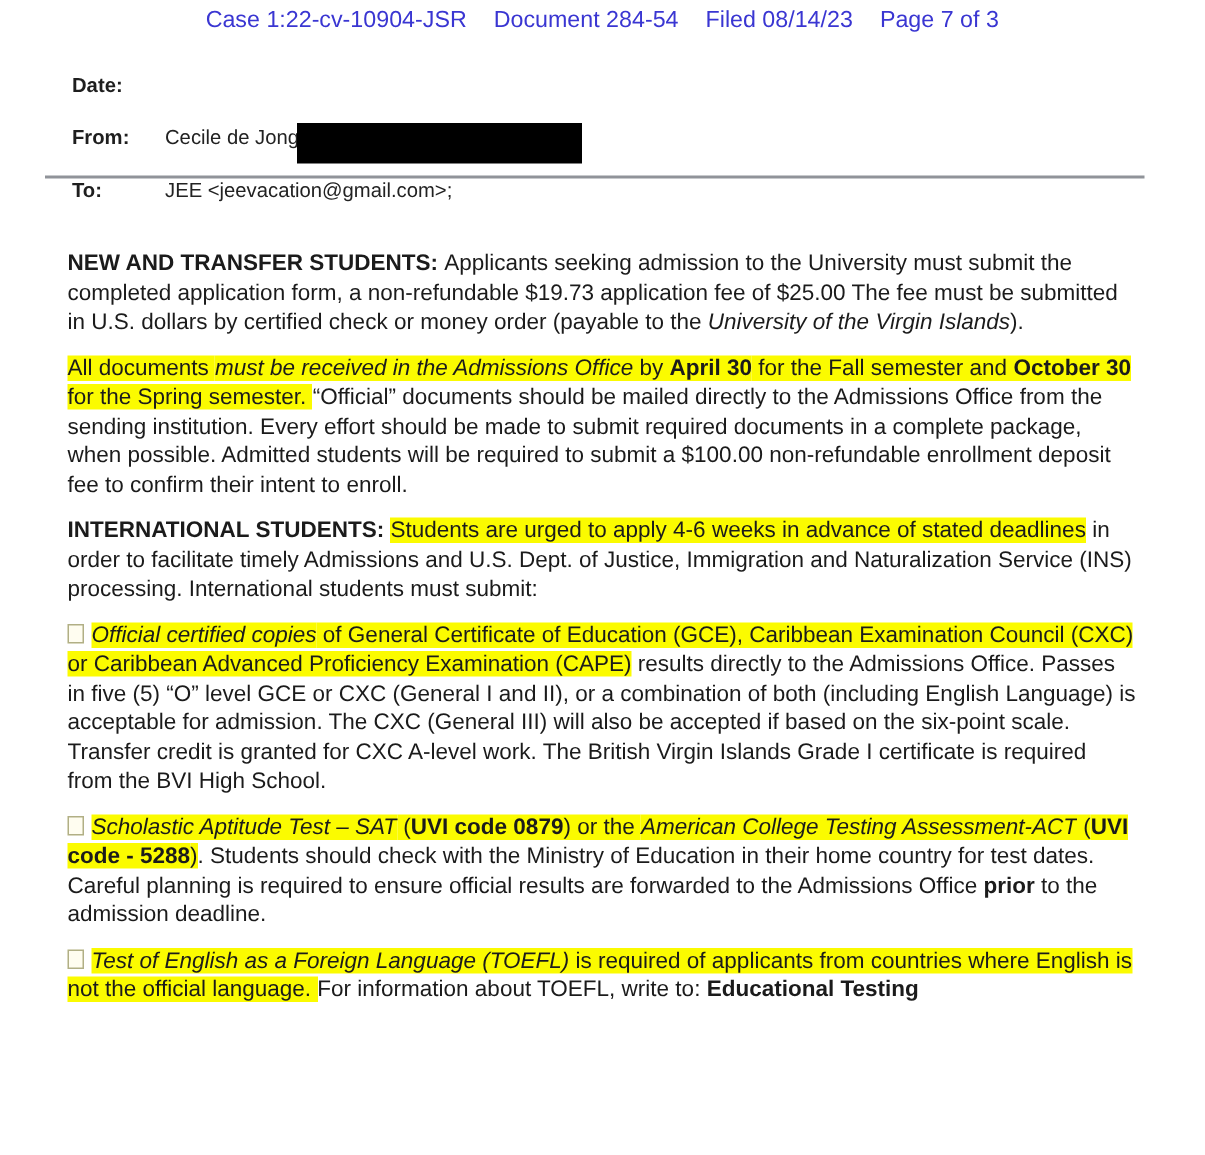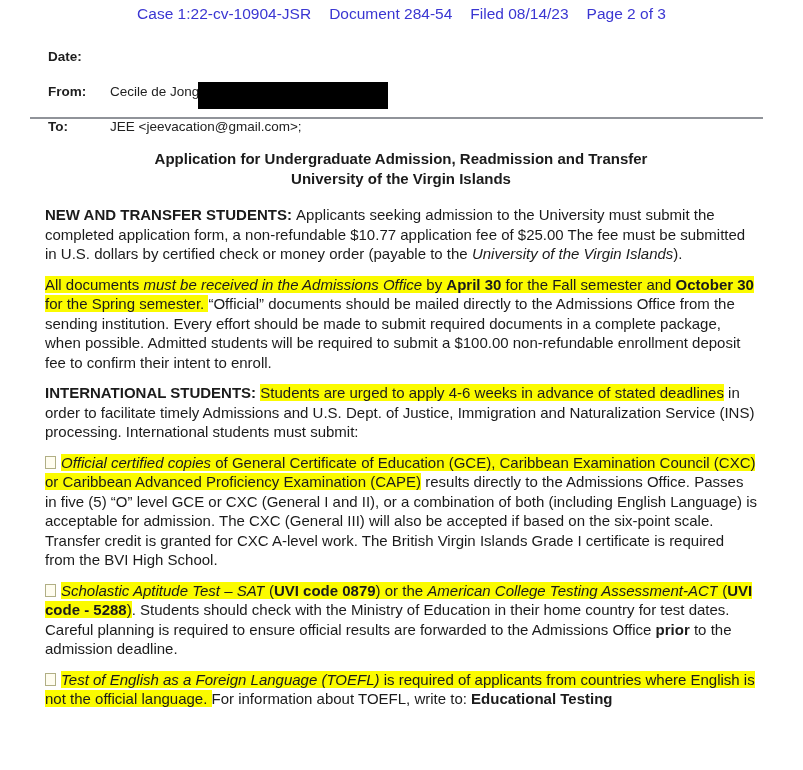--- a/index.html
+++ b/index.html
@@ -54,47 +54,43 @@
 </style>
 </head>
 <body>
 
 <div class="page">
 
   <div class="case-header">
     <span>Case 1:22-cv-10904-JSR</span>
     <span>Document 284-54</span>
     <span>Filed 08/14/23</span>
-    <span>Page 2 of 3</span>
+    <span>Page 7 of 3</span>
   </div>
 
   <div class="email-block">
     <div class="email-row">
       <span class="email-label">Date:</span>
     </div>
     <div class="email-row">
       <span class="email-label">From:</span>
       <span class="email-value">Cecile de Jongh</span>
       <span class="redaction"></span>
     </div>
     <div class="email-row">
       <span class="email-label">To:</span>
       <span class="email-value">JEE &lt;jeevacation@gmail.com&gt;;</span>
     </div>
   </div>
 
   <div class="divider"></div>
 
   <div class="doc">
-    <div class="doc-title">
-      <div>Application for Undergraduate Admission, Readmission and Transfer</div>
-      <div>University of the Virgin Islands</div>
-    </div>
     <div class="paras">
-        <div class="para"><span class="b">NEW AND TRANSFER STUDENTS: </span><span>Applicants seeking admission to the University must submit the completed application form, a non-refundable $10.77 application fee of $25.00 The fee must be submitted in U.S. dollars by certified check or money order (payable to the </span><span class="it">University of the Virgin Islands</span><span>).</span></div>
+        <div class="para"><span class="b">NEW AND TRANSFER STUDENTS: </span><span>Applicants seeking admission to the University must submit the completed application form, a non-refundable $19.73 application fee of $25.00 The fee must be submitted in U.S. dollars by certified check or money order (payable to the </span><span class="it">University of the Virgin Islands</span><span>).</span></div>
         <div class="para"><span class="hl">All documents </span><span class="it hl">must be received in the Admissions Office</span><span class="hl"> by </span><span class="b hl">April 30</span><span class="hl"> for the Fall semester and </span><span class="b hl">October 30</span><span class="hl"> for the Spring semester. </span><span>“Official” documents should be mailed directly to the Admissions Office from the sending institution. Every effort should be made to submit required documents in a complete package, when possible. Admitted students will be required to submit a $100.00 non-refundable enrollment deposit fee to confirm their intent to enroll.</span></div>
         <div class="para"><span class="b">INTERNATIONAL STUDENTS: </span><span class="hl">Students are urged to apply 4-6 weeks in advance of stated deadlines</span><span> in order to facilitate timely Admissions and U.S. Dept. of Justice, Immigration and Naturalization Service (INS) processing. International students must submit:</span></div>
         <div class="para"><span class="sq hl"></span><span class="it hl">Official certified copies</span><span class="hl"> of General Certificate of Education (GCE), Caribbean Examination Council (CXC) or Caribbean Advanced Proficiency Examination (CAPE)</span><span> results directly to the Admissions Office. Passes in five (5) “O” level GCE or CXC (General I and II), or a combination of both (including English Language) is acceptable for admission. The CXC (General III) will also be accepted if based on the six-point scale. Transfer credit is granted for CXC A-level work. The British Virgin Islands Grade I certificate is required from the BVI High School.</span></div>
         <div class="para"><span class="sq hl"></span><span class="it hl">Scholastic Aptitude Test – SAT</span><span class="hl"> (</span><span class="b hl">UVI code 0879</span><span class="hl">) or the </span><span class="it hl">American College Testing Assessment-ACT</span><span class="hl"> (</span><span class="b hl">UVI code - 5288</span><span class="hl">)</span><span>. Students should check with the Ministry of Education in their home country for test dates. Careful planning is required to ensure official results are forwarded to the Admissions Office </span><span class="b">prior</span><span> to the admission deadline.</span></div>
         <div class="para"><span class="sq hl"></span><span class="it hl">Test of English as a Foreign Language (TOEFL)</span><span class="hl"> is required of applicants from countries where English is not the official language. </span><span>For information about TOEFL, write to: </span><span class="b">Educational Testing</span></div>
       </div>
   </div>
 
 </div>
 

